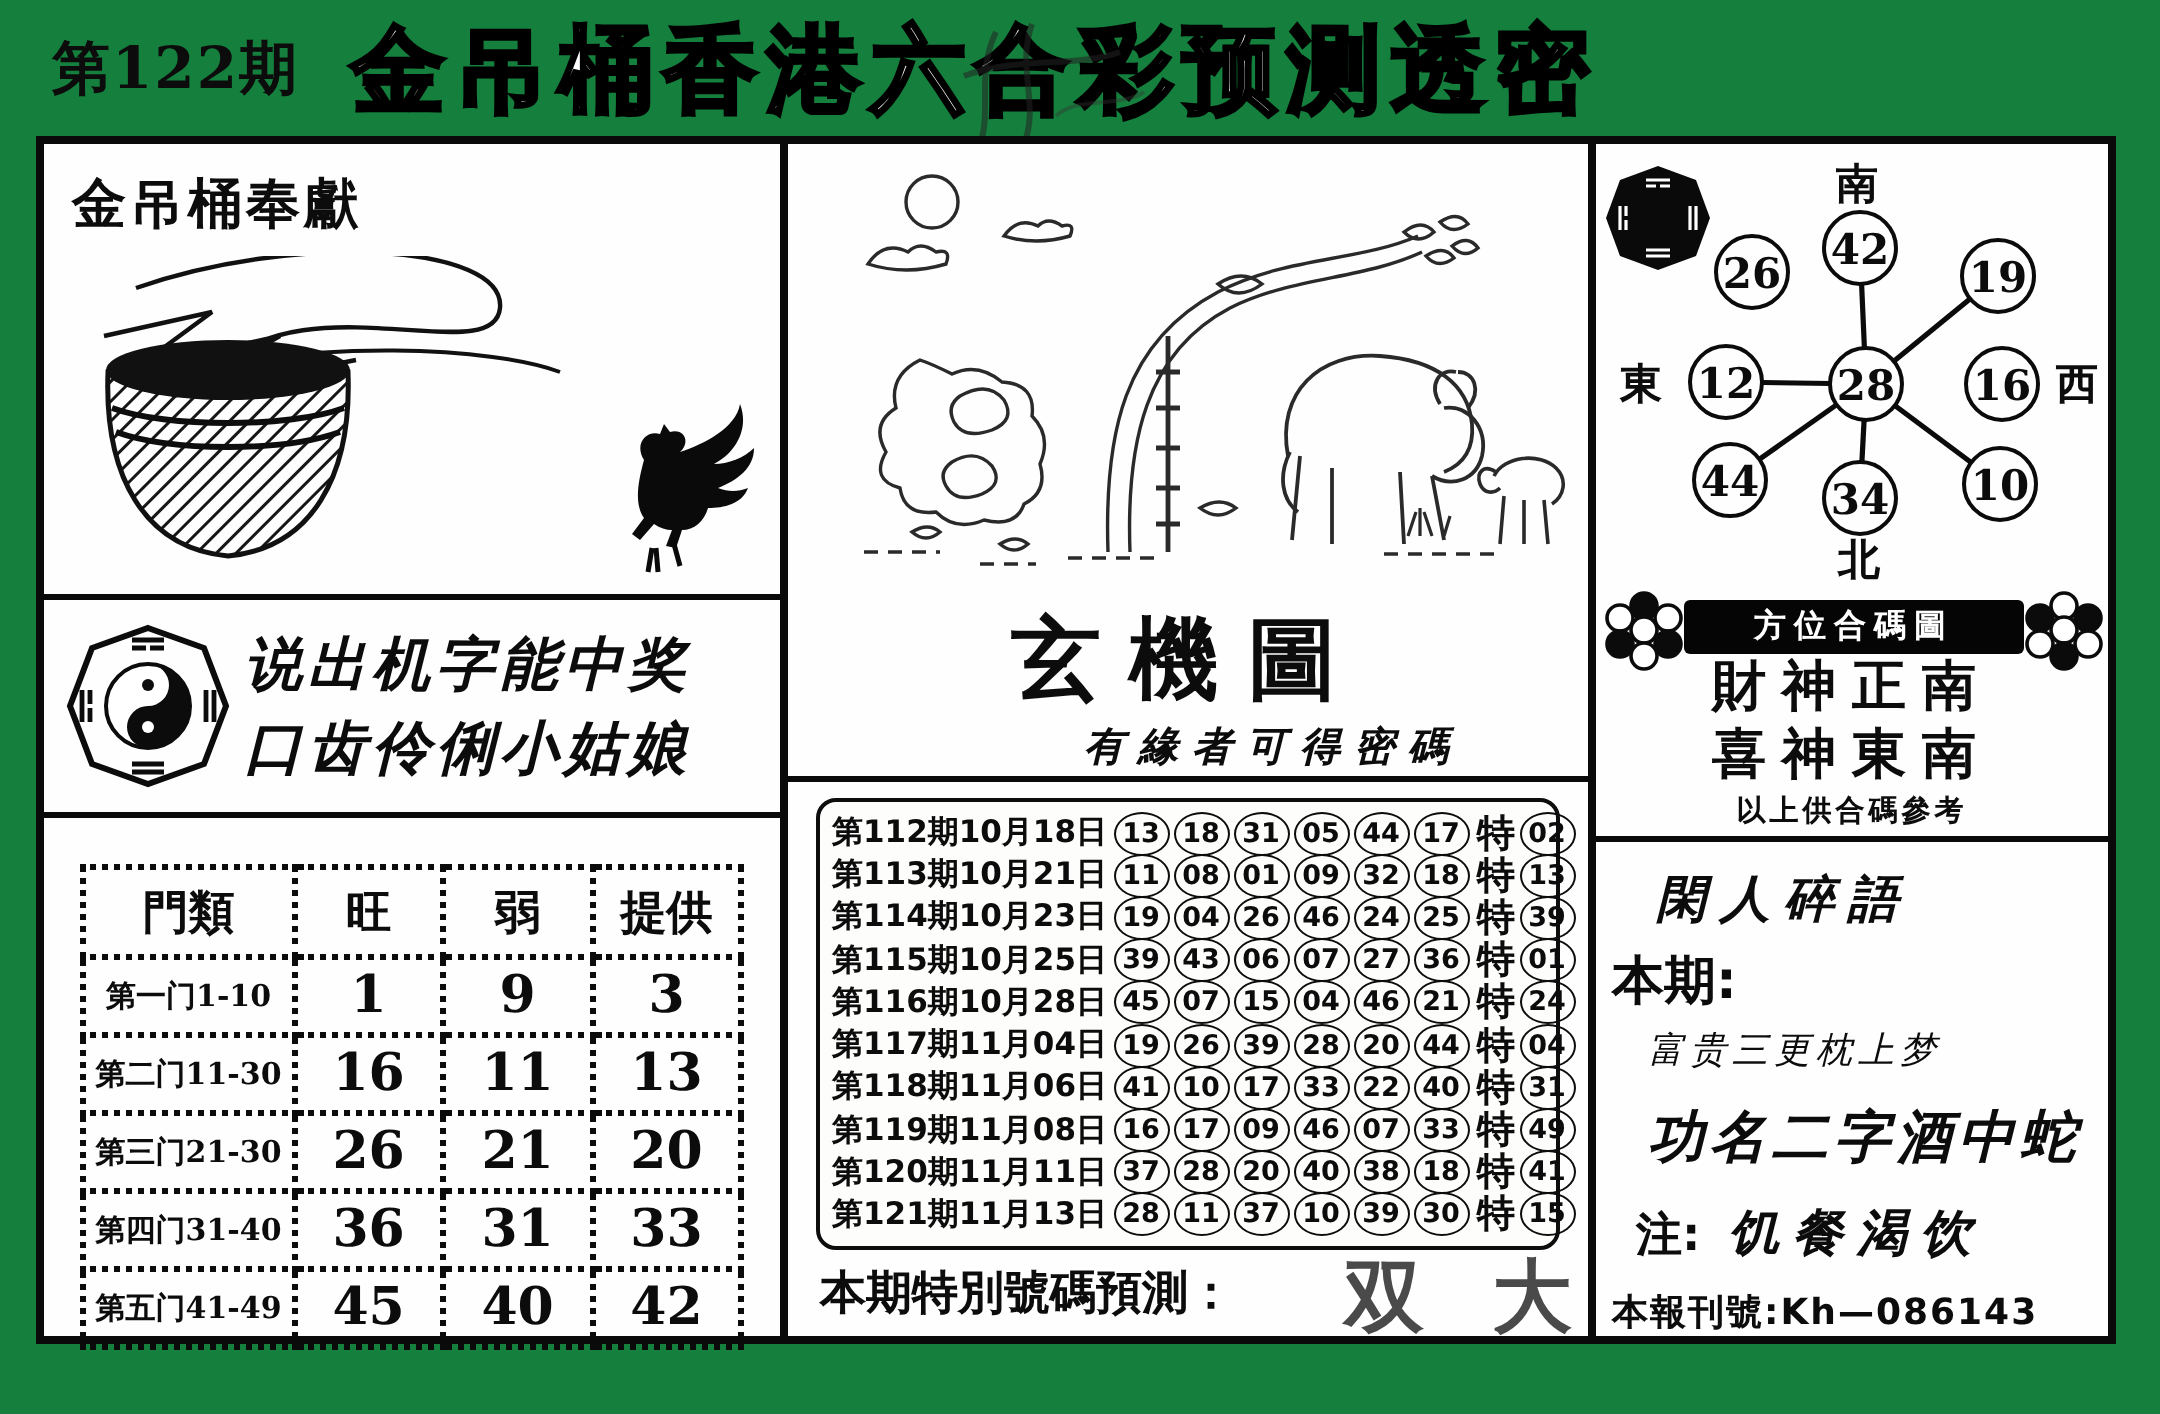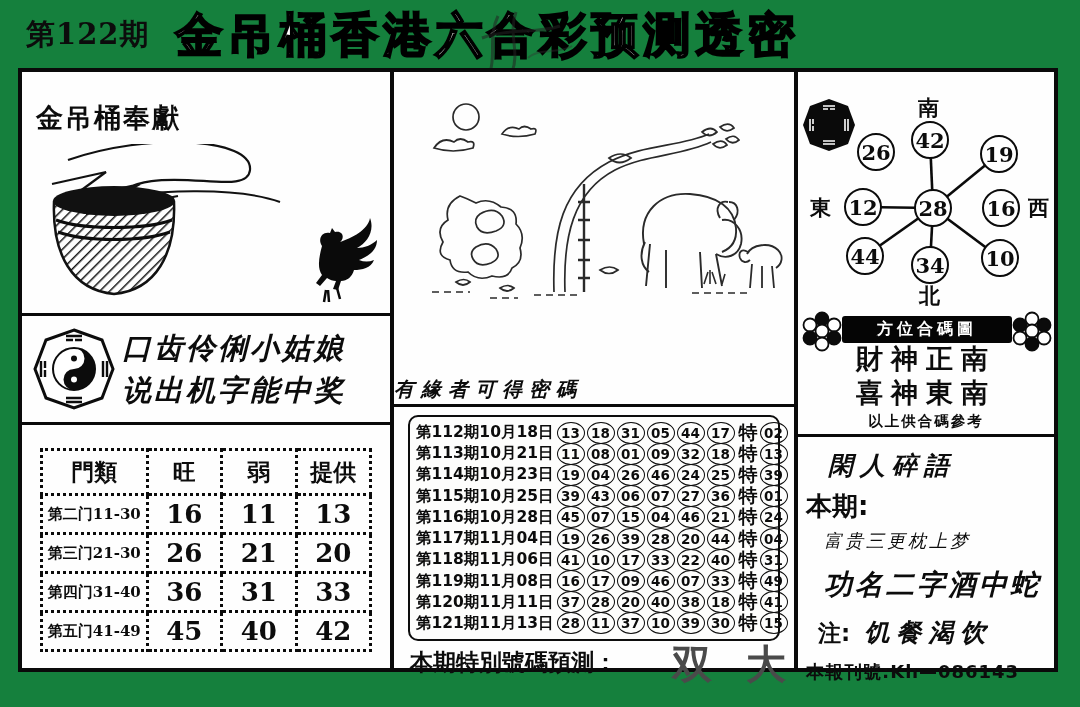--- a/index.html
+++ b/index.html
@@ -3,41 +3,41 @@
 <meta charset="utf-8">
 <style>
   html,body{margin:0;padding:0;background:#fff;}
   .page{position:relative;width:1080px;height:707px;background:#15803d;font-family:"DejaVu Sans","Liberation Sans",sans-serif;color:#0c0c0c;overflow:hidden;}
   
   .titlebar{position:absolute;left:26px;top:6px;width:1030px;height:58px;display:flex;align-items:center;}
   .issue{font-size:29px;font-weight:bold;font-family:"DejaVu Serif","Liberation Serif",serif;letter-spacing:1px;margin-right:26px;}
   .bigtitle{font-size:47px;font-weight:800;letter-spacing:5px;color:#fff;-webkit-text-stroke:2px #000;text-shadow:0 0 1px #000;white-space:nowrap;}
   
   .frame{position:absolute;left:18px;top:68px;width:1040px;height:604px;border:4px solid #0a0a0a;box-sizing:border-box;background:#fefefe;}
-  .col{position:absolute;top:0;height:596px;margin-top:16px;}
+  .col{position:absolute;top:0;height:596px;}
   .col-left{left:0;width:368px;}
   .col-mid{left:372px;width:400px;}
   .col-right{left:776px;width:256px;}
   .vdiv{position:absolute;top:0;width:4px;height:596px;background:#0a0a0a;}
   .hdiv{position:absolute;left:0;height:3px;background:#0a0a0a;}
   
   .offer-head{position:absolute;left:14px;top:12px;font-size:27px;font-weight:800;letter-spacing:2px;}
   .sketch{position:absolute;left:6px;top:56px;}
   .slogan-row{position:absolute;left:0;top:228px;width:368px;height:106px;display:flex;align-items:center;}
   .bagua-yy{margin:0 6px 0 10px;flex:0 0 auto;}
   .slogan-text{font-family:"DejaVu Serif","Liberation Serif",serif;font-style:italic;font-weight:bold;font-size:29px;line-height:42px;letter-spacing:3px;white-space:nowrap;}
   .cat-table{position:absolute;left:18px;top:360px;border-collapse:collapse;width:332px;}
   .cat-table td,.cat-table th{border:3px dotted #0b0b0b;text-align:center;padding:0;}
   .cat-table th{font-size:23px;font-weight:800;height:42px;}
   .cat-label{font-size:15px;font-weight:800;height:36px;width:108px;font-family:"DejaVu Serif","Liberation Serif",serif;}
   .cat-val{font-size:26px;font-weight:800;font-family:"DejaVu Serif","Liberation Serif",serif;width:74px;}
   
   .mystery-svg{position:absolute;left:10px;top:4px;}
   .mystery-title{position:absolute;left:0;top:228px;width:400px;text-align:center;font-family:"DejaVu Serif","Liberation Serif",serif;font-size:45px;font-weight:800;letter-spacing:14px;}
-  .mystery-sub{position:absolute;left:0;top:288px;width:324px;text-align:left;font-family:"DejaVu Serif","Liberation Serif",serif;font-style:italic;font-weight:bold;font-size:20px;letter-spacing:7px;}
+  .mystery-sub{position:absolute;left:0;top:288px;width:324px;text-align:right;font-family:"DejaVu Serif","Liberation Serif",serif;font-style:italic;font-weight:bold;font-size:20px;letter-spacing:7px;padding-left:13px;}
   .results{position:absolute;left:14px;top:327px;width:372px;height:226px;border:2.5px solid #0d0d0d;border-radius:10px;box-sizing:border-box;padding:5px 6px;display:flex;flex-direction:column;justify-content:space-between;background:#fdfdfc;}
   .rrow{display:flex;align-items:center;height:21px;}
   .period{font-size:15.5px;font-weight:800;white-space:nowrap;margin-right:3px;}
   .ball{display:inline-flex;align-items:center;justify-content:center;width:26px;height:20px;border:1.6px solid #0d0d0d;border-radius:50%;font-size:13.5px;font-weight:800;margin-right:2px;flex:0 0 auto;}
   .te{font-size:19px;font-weight:800;margin:0 2px;}
   .predict{position:absolute;left:0;top:553px;width:400px;height:42px;}
   .predict-label{position:absolute;left:16px;top:6px;font-size:23px;font-weight:800;font-family:"DejaVu Serif","Liberation Serif",serif;}
   .pv1{position:absolute;left:278px;top:-4px;font-size:40px;font-weight:bold;color:#4a4a4a;}
   .pv2{position:absolute;left:352px;top:-4px;font-size:40px;font-weight:bold;color:#4a4a4a;}
   
@@ -110,37 +110,43 @@
             <path d="M34 75 h16 M34 71 h16"></path>
             <path d="M9 34 v16 M13 34 v7 M13 43 v7"></path>
             <path d="M75 34 v16 M71 34 v16"></path>
           </g>
           <circle cx="42" cy="42" r="21" fill="#fff" stroke="#0c0c0c" stroke-width="2"></circle>
           <path d="M42 21 a21 21 0 0 1 0 42 a10.5 10.5 0 0 1 0 -21 a10.5 10.5 0 0 0 0 -21 z" fill="#0c0c0c"></path>
           <circle cx="42" cy="31.5" r="3" fill="#0c0c0c"></circle>
           <circle cx="42" cy="52.5" r="3" fill="#fff"></circle>
         </svg>
         <div class="slogan-text">
+          <div>说出机字能中奖</div>
           <div>口齿伶俐小姑娘</div>
-          <div>说出机字能中奖</div>
         </div>
       </div>
 
       <div class="hdiv" style="top:334px;width:368px;"></div>
 
       <table class="cat-table">
         <thead>
             <tr>
               <th>門類</th>
               <th>旺</th>
               <th>弱</th>
               <th>提供</th>
             </tr>
           </thead>
         <tbody>
+            <tr>
+              <td class="cat-label">第一门1-10</td>
+              <td class="cat-val">1</td>
+              <td class="cat-val">9</td>
+              <td class="cat-val">3</td>
+            </tr>
             <tr>
               <td class="cat-label">第二门11-30</td>
               <td class="cat-val">16</td>
               <td class="cat-val">11</td>
               <td class="cat-val">13</td>
             </tr>
             <tr>
               <td class="cat-label">第三门21-30</td>
               <td class="cat-val">26</td>
               <td class="cat-val">21</td>
@@ -195,20 +201,21 @@
           </g>
 
           <g stroke-width="1.8">
             <path d="M343 162 C348 152 366 150 374 158 C380 164 378 172 372 176"></path>
             <path d="M344 160 C338 156 334 160 336 166 C338 171 343 171 346 168"></path>
             <path d="M348 172 l-2 24 M358 174 l0 22 M368 174 l2 22"></path>
           </g>
           <path d="M300 192 l4 -12 M306 192 l0 -14 M312 192 l-4 -12 M318 192 l3 -10" stroke-width="1.6"></path>
         </g>
       </svg>
+      <div class="mystery-title">玄機圖</div>
       <div class="mystery-sub">有緣者可得密碼</div>
 
       <div class="hdiv" style="top:316px;width:400px;"></div>
 
       <div class="results">
         <div style="display:contents"><div class="rrow">
               <span class="period">第112期10月18日</span>
               <span class="ball">13</span>
               <span class="ball">18</span>
               <span class="ball">31</span>

